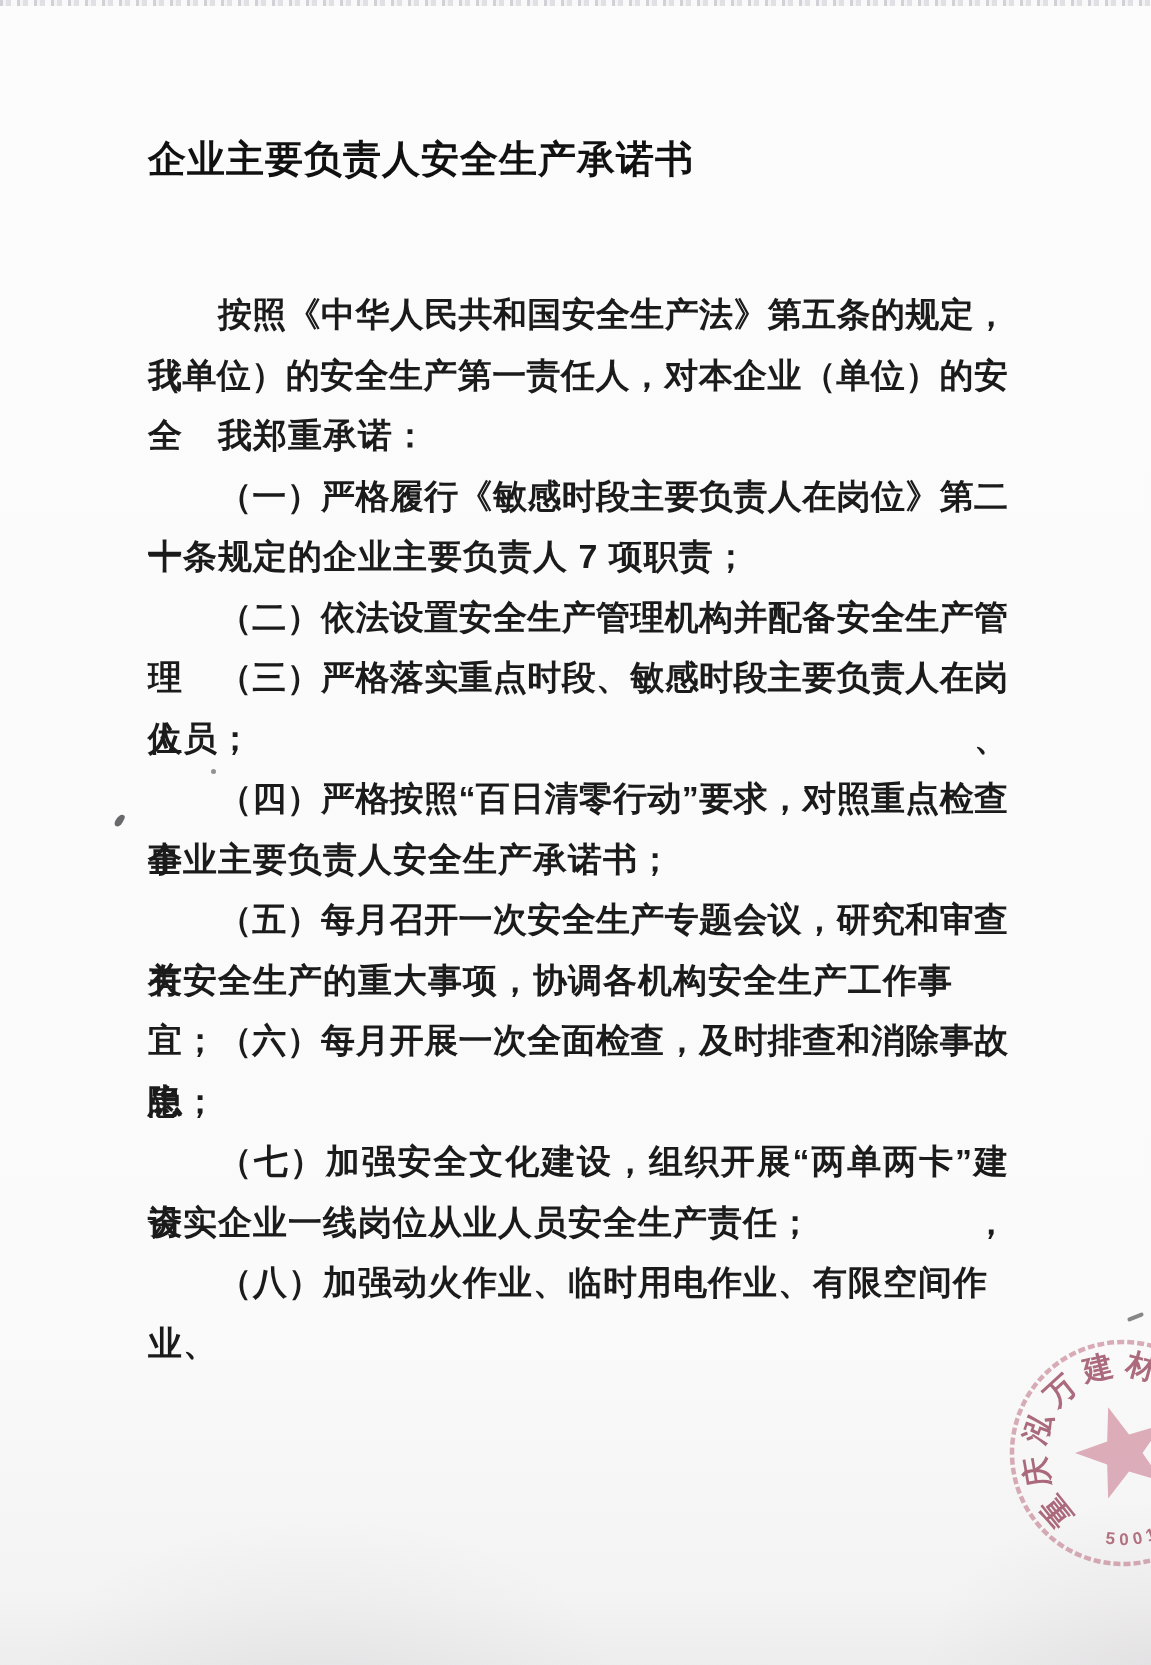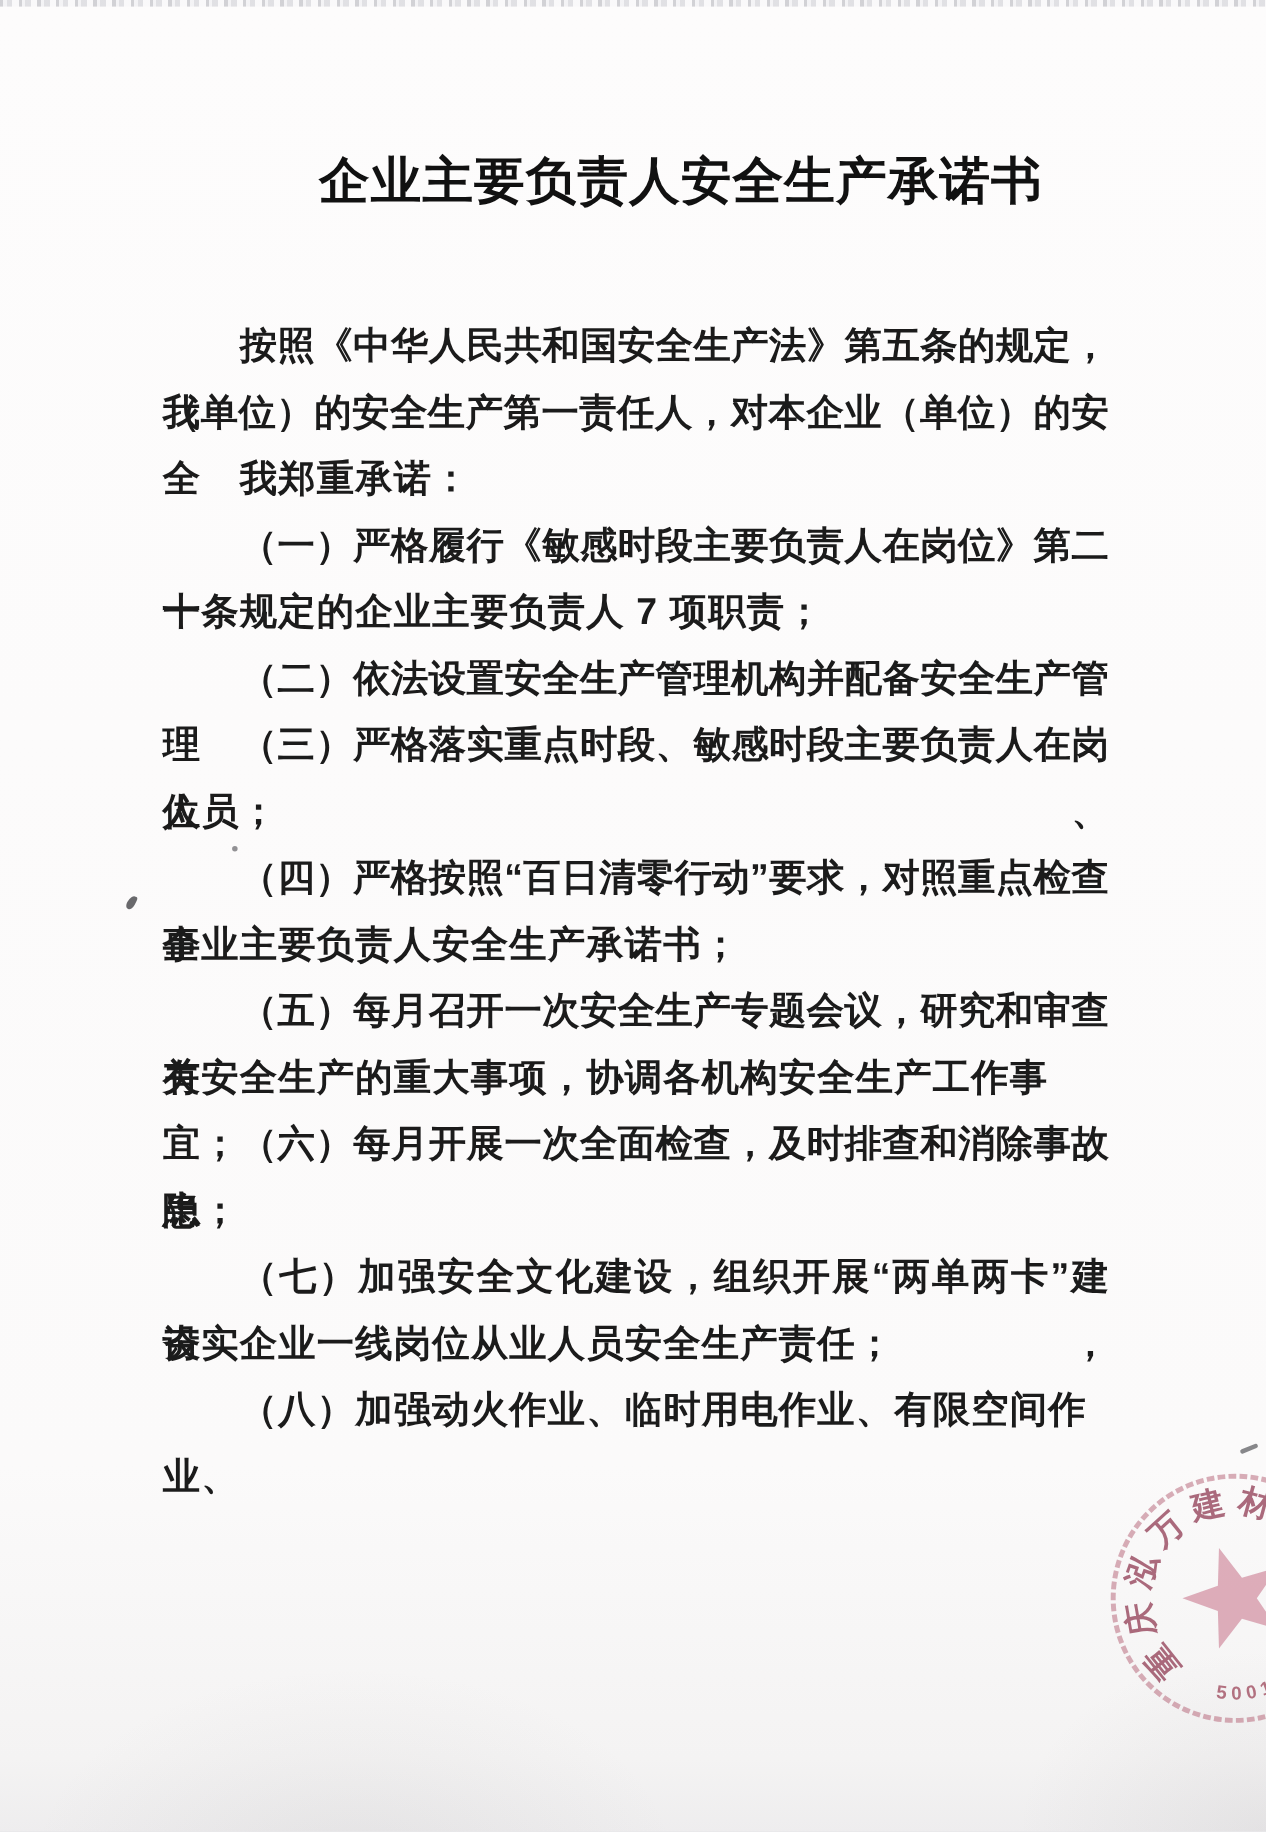--- a/index.html
+++ b/index.html
@@ -17,23 +17,23 @@
   }
   .scan-edge{
     position:absolute;left:0;top:0;width:100%;height:6px;
     background:repeating-linear-gradient(90deg,
       rgba(110,112,125,.55) 0 3px, rgba(210,212,222,.4) 3px 6px,
       rgba(150,152,165,.5) 6px 11px, rgba(235,236,242,.35) 11px 17px);
     opacity:.55;
   }
   .title{
     position:absolute;left:148px;top:134px;width:800px;margin:0;
-    text-align:right;
+    text-align:left;
     font-family:"Liberation Serif","DejaVu Serif",serif;
-    font-weight:700;font-size:46px;letter-spacing:1px;color:#111;
+    font-weight:700;font-size:38px;letter-spacing:1px;color:#111;
     white-space:nowrap;
   }
   .body-text{position:absolute;left:148px;top:284px;width:860px;}
   .line{
     height:60.5px;line-height:60.5px;
     font-size:34px;font-weight:600;letter-spacing:1px;
     white-space:normal;overflow:visible;
   }
   .line.ind{text-indent:70px;}
   .line.fill{text-align:justify;text-align-last:justify;text-justify:inter-character;letter-spacing:0;}

